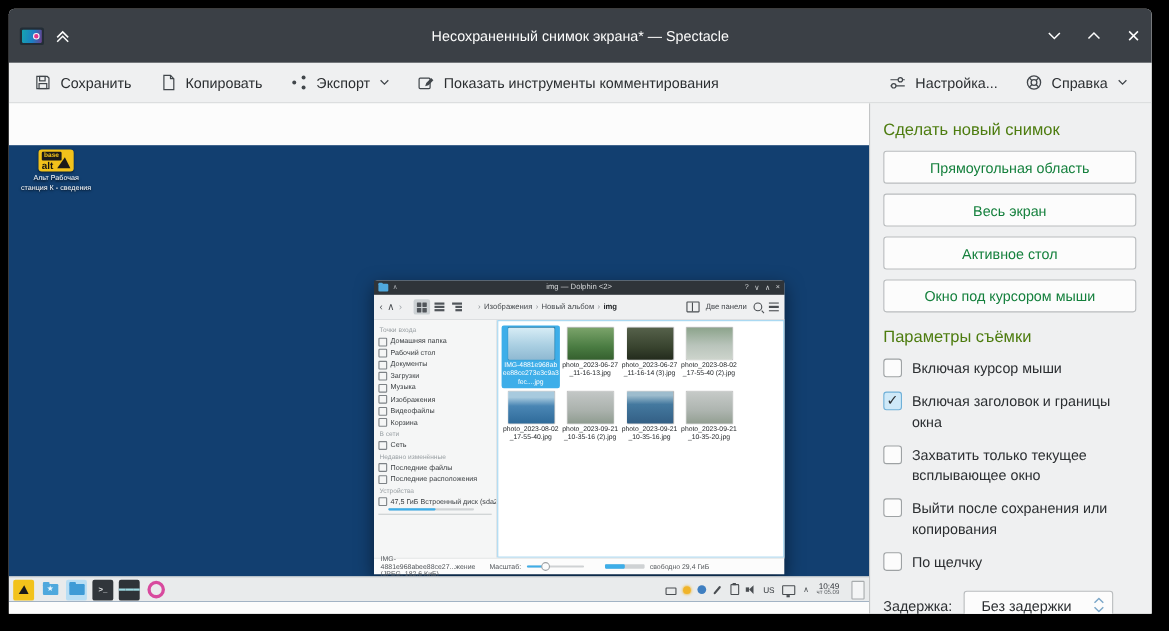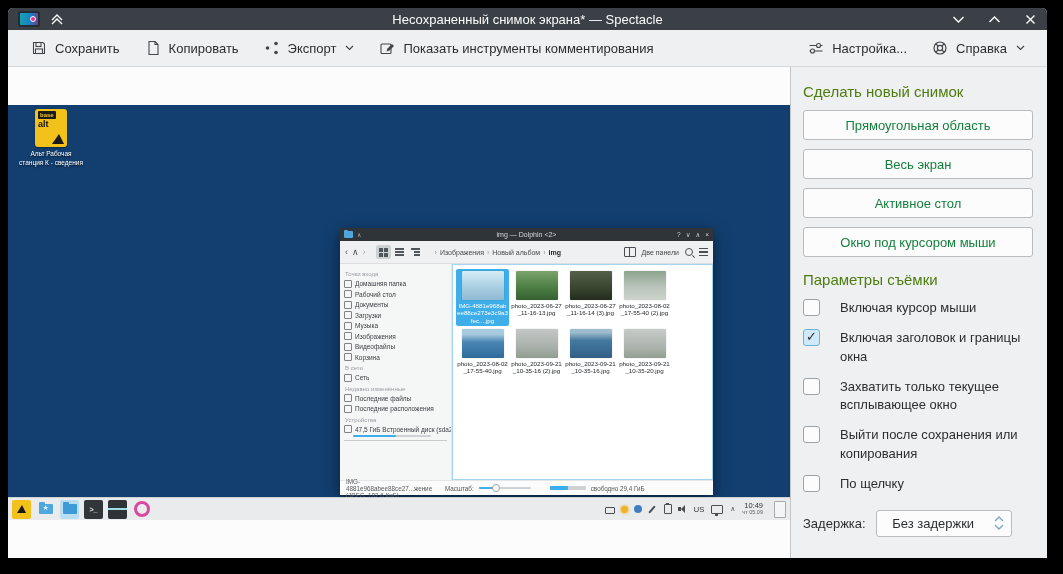--- a/index.html
+++ b/index.html
@@ -3,21 +3,21 @@
 <meta charset="utf-8">
 <style>
   html,body{margin:0;padding:0;background:#000;}
   body{width:1063px;height:574px;position:relative;overflow:hidden;
        font-family:"Liberation Sans","DejaVu Sans",sans-serif;color:#232629;
        -webkit-font-smoothing:antialiased;}
   .window{position:absolute;left:8px;top:8px;width:1039px;height:550px;
           border-radius:5px 5px 0 0;overflow:hidden;background:#fcfcfc;
           display:flex;flex-direction:column;}
   
-  .titlebar{height:22px;background:#3b4046;display:flex;align-items:center;
+  .titlebar{height:49px;background:#3b4046;display:flex;align-items:center;
             padding:0 10px;flex:none;position:relative;}
   .app-icon{width:22px;height:16px;background:#232d36;border-radius:2px;position:relative;flex:none;}
   .app-icon::before{content:"";position:absolute;left:2px;top:2px;right:2px;bottom:2px;
             background:linear-gradient(100deg,#16a5b0 0%,#1b7fc4 55%,#6c3f8f 100%);border-radius:1px;}
   .app-icon::after{content:"";position:absolute;right:4px;top:5px;width:6px;height:6px;border-radius:50%;
             background:#e0368c;border:1px solid #f7f7f7;box-sizing:border-box;}
   .keep-above{margin-left:10px;flex:none;}
   .tb-title{position:absolute;left:0;right:0;text-align:center;color:#fcfcfc;font-size:13px;pointer-events:none;}
   .win-controls{margin-left:auto;display:flex;gap:22px;align-items:center;z-index:2;}
   .win-btn{width:14px;height:14px;display:flex;align-items:center;justify-content:center;}
@@ -33,21 +33,21 @@
   
   .screenshot{position:absolute;left:0;top:38px;width:782px;height:415px;overflow:hidden;
     background:
       radial-gradient(ellipse 560px 300px at -60px 430px, rgba(150,195,228,.50), rgba(150,195,228,0) 62%),
       radial-gradient(ellipse 860px 400px at 80px 500px, rgba(74,130,180,.45), rgba(74,130,180,0) 65%),
       radial-gradient(ellipse 700px 240px at 640px 480px, rgba(8,34,66,.55), rgba(8,34,66,0) 60%),
       linear-gradient(180deg,#1c movie 0,#1c6198 0%,#15497d 16%,#113f70 55%,#0e3a6a 100%);
     background-color:#123f70;}
   
   .desktop-icon{position:absolute;left:10px;top:4px;width:66px;text-align:center;}
-  .alt-logo{width:32px;height:38px;margin:0 auto;background:#f2c21b;border-radius:3px;position:relative;
+  .alt-logo{width:32px;height:20px;margin:0 auto;background:#f2c21b;border-radius:3px;position:relative;
             box-shadow:0 1px 2px rgba(0,0,0,.4);}
   .alt-logo .l1{position:absolute;left:3px;top:2px;background:#1a1a1a;color:#f2c21b;font-size:6px;
             font-weight:bold;padding:0 2px;border-radius:1px;line-height:8px;}
   .alt-logo .l2{position:absolute;left:3px;top:11px;color:#111;font-size:9px;font-weight:bold;line-height:9px;}
   .alt-logo::after{content:"";position:absolute;right:3px;bottom:3px;width:0;height:0;
             border-left:7px solid transparent;border-right:5px solid transparent;border-bottom:10px solid #1a1a1a;}
   .desktop-icon .di-label{margin-top:3px;font-size:6.5px;line-height:1.35;color:#ffffff;
             text-shadow:0 1px 2px rgba(0,0,0,.8);}
   
   .dolphin{position:absolute;left:332px;top:123px;width:373px;height:267px;background:#fcfcfc;
@@ -150,21 +150,21 @@
   .clock{text-align:right;line-height:1.05;}
   .clock .t{font-size:7.5px;}
   .clock .d{font-size:5.5px;color:#5a5e62;}
   .show-desktop{width:10px;height:15px;border:1px solid #a7abad;background:#f4f5f6;border-radius:1px;margin-left:4px;}
   
   .options-pane{flex:1;background:#eff0f1;border-left:1px solid #c3c5c6;padding:10px 14px 0 12px;box-sizing:border-box;}
   .opt-heading{font-size:15px;color:#4d7c0f;margin:6px 0 10px 0;font-weight:500;}
   .cap-btn{display:block;width:100%;height:30px;margin:0 0 9px 0;background:#fcfcfc;
            border:1px solid #b9bcbe;border-radius:3px;font-size:13px;color:#15803d;
            font-family:inherit;text-align:center;line-height:28px;box-sizing:border-box;}
-  .cb-row{display:flex;gap:20px;margin:11px 0;align-items:flex-start;}
+  .cb-row{display:flex;gap:9px;margin:11px 0;align-items:flex-start;}
   .cb-box{width:17px;height:17px;flex:none;background:#fcfcfc;border:1px solid #9ea2a4;border-radius:3px;
           box-sizing:border-box;position:relative;margin-top:0px;}
   .cb-row.checked .cb-box{background:#cfe9f8;border-color:#6fb0d8;}
   .cb-row.checked .cb-box::after{content:"✓";position:absolute;left:2px;top:-1px;font-size:13px;font-weight:bold;color:#2b2e31;}
   .cb-label{font-size:13px;line-height:1.45;color:#2b2e31;}
   .delay-row{display:flex;align-items:center;gap:10px;margin-top:16px;}
   .delay-label{font-size:13px;color:#2b2e31;}
   .spinbox{width:136px;height:27px;background:#fcfcfc;border:1px solid #b9bcbe;border-radius:3px;
            display:flex;align-items:center;box-sizing:border-box;}
   .spin-val{flex:1;text-align:center;font-size:13px;color:#2b2e31;}

